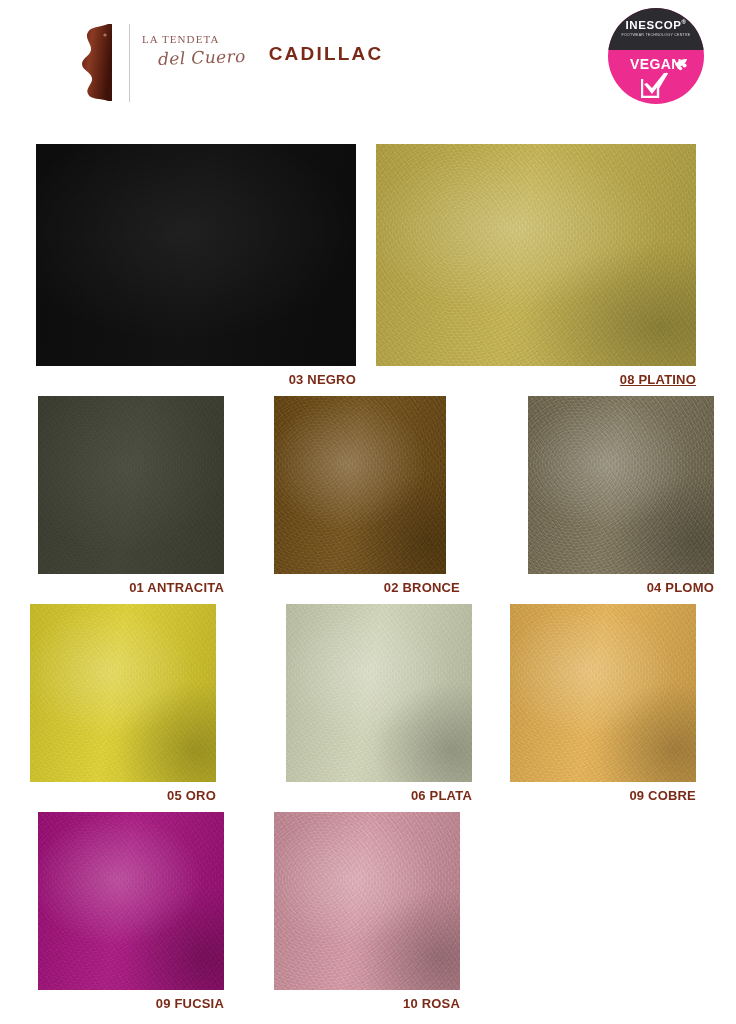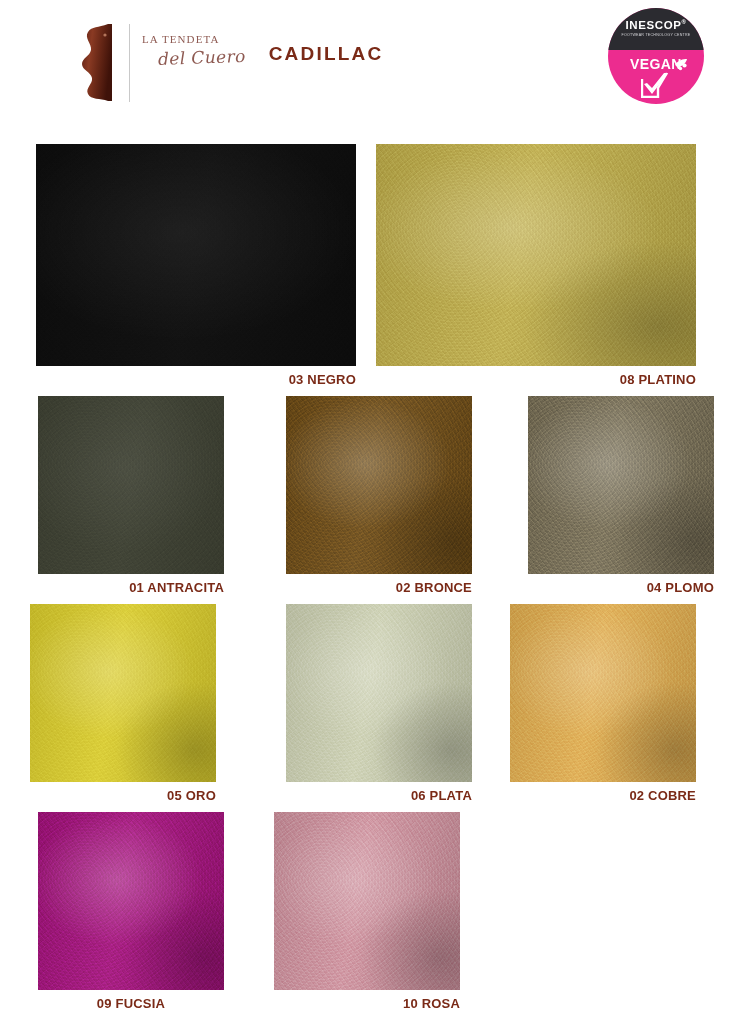--- a/index.html
+++ b/index.html
@@ -270,58 +270,58 @@
 
 <div class="sheet">
 
   <div class="row" style="height:260px;">
     <div class="cell" style="left:36px; top:16px; width:320px; height:222px;">
       <div class="swatch matte" style="background-color:#0d0d0d;"></div>
       <div class="caption" style="left:0; top:228px; width:320px;">03 NEGRO</div>
     </div>
     <div class="cell" style="left:376px; top:16px; width:320px; height:222px;">
       <div class="swatch" style="background-color:#bfae4c;"></div>
-      <div class="caption" style="left:0; top:228px; width:320px;">08 PLATINO</div>
+      <div class="caption" style="left:0; top:228px; width:320px;text-decoration:underline;">08 PLATINO</div>
     </div>
   </div>
 
   <div class="row" style="height:208px;">
     <div class="cell" style="left:38px; top:8px; width:186px; height:178px;">
       <div class="swatch matte" style="background-color:#3e4133;"></div>
       <div class="caption" style="left:0; top:184px; width:186px;">01 ANTRACITA</div>
     </div>
-    <div class="cell" style="left:274px; top:8px; width:186px; height:178px;margin-left:12px;">
+    <div class="cell" style="left:274px; top:8px; width:172px; height:178px;">
       <div class="swatch" style="background-color:#6f4d17;"></div>
       <div class="caption" style="left:0; top:184px; width:186px;">02 BRONCE</div>
     </div>
     <div class="cell" style="left:528px; top:8px; width:186px; height:178px;">
       <div class="swatch" style="background-color:#7a7158;"></div>
       <div class="caption" style="left:0; top:184px; width:186px;">04 PLOMO</div>
     </div>
   </div>
 
   <div class="row" style="height:208px;">
     <div class="cell" style="left:30px; top:8px; width:186px; height:178px;">
       <div class="swatch" style="background-color:#d9cc2e;"></div>
       <div class="caption" style="left:0; top:184px; width:186px;">05 ORO</div>
     </div>
     <div class="cell" style="left:286px; top:8px; width:186px; height:178px;">
       <div class="swatch" style="background-color:#cdd1b4;"></div>
       <div class="caption" style="left:0; top:184px; width:186px;">06 PLATA</div>
     </div>
     <div class="cell" style="left:510px; top:8px; width:186px; height:178px;">
       <div class="swatch" style="background-color:#e0ae52;"></div>
-      <div class="caption" style="left:0; top:184px; width:186px;">02 COBRE</div>
+      <div class="caption" style="left:0; top:184px; width:186px;">09 COBRE</div>
     </div>
   </div>
 
   <div class="row" style="height:208px;">
     <div class="cell" style="left:38px; top:8px; width:186px; height:178px;">
       <div class="swatch" style="background-color:#a4137d;"></div>
-      <div class="caption" style="left:0; top:184px; width:186px;text-align:center;">09 FUCSIA</div>
+      <div class="caption" style="left:0; top:184px; width:186px;">09 FUCSIA</div>
     </div>
     <div class="cell" style="left:274px; top:8px; width:186px; height:178px;">
       <div class="swatch" style="background-color:#cf94a0;"></div>
       <div class="caption" style="left:0; top:184px; width:186px;">10 ROSA</div>
     </div>
   </div>
 
 </div>
 
 </body></html>

